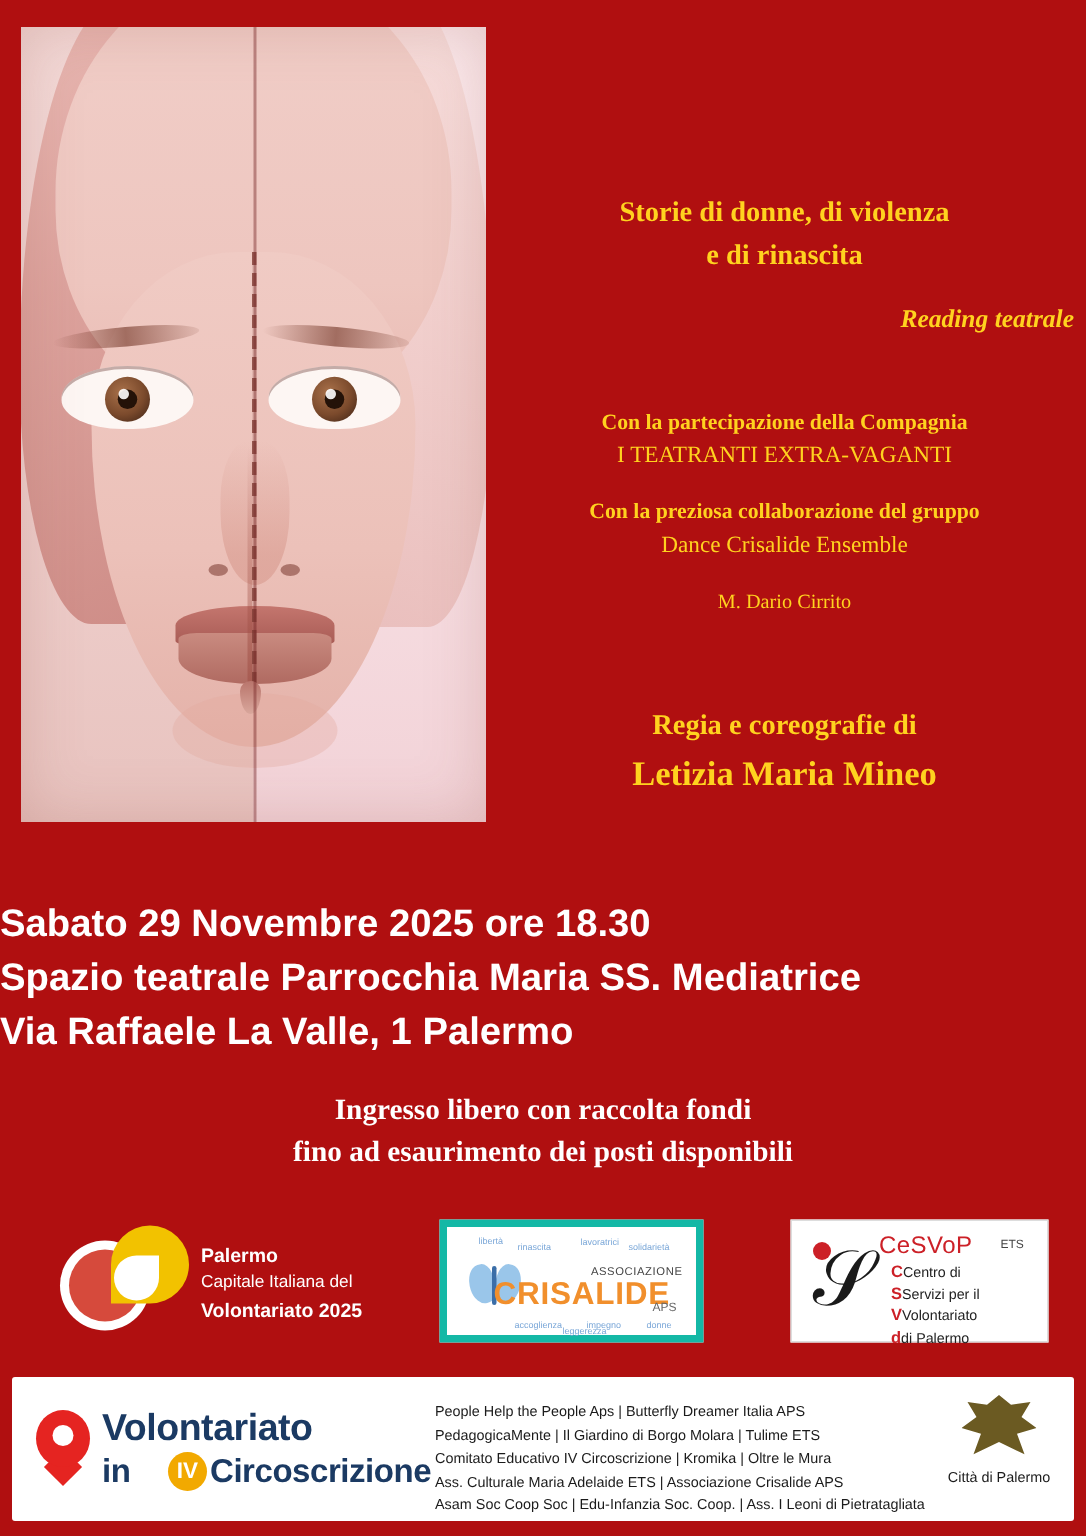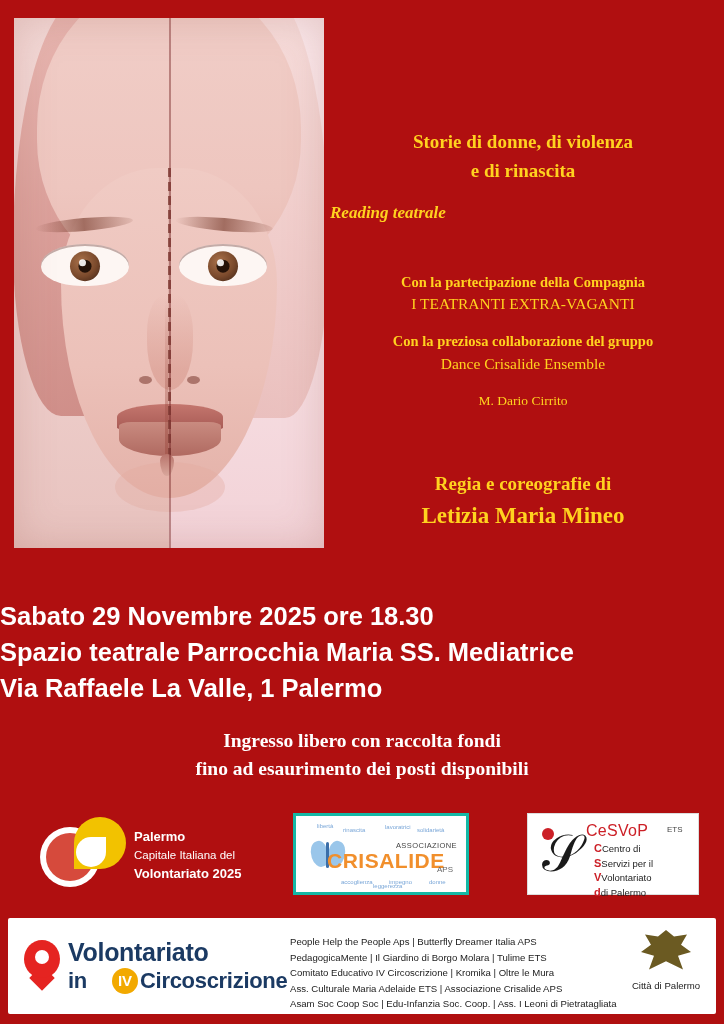--- a/index.html
+++ b/index.html
@@ -151,21 +151,21 @@
   }
   .subhead {
     position: absolute; left: 330px; top: 128px; width: 386px;
     text-align: center;
     font-family: "Liberation Serif", serif;
     font-weight: bold; font-size: 19px; line-height: 1.5;
     color: #ffd21f;
   }
   .reading {
     position: absolute; left: 330px; top: 203px; width: 386px;
-    text-align: left;
+    text-align: right;
     font-family: "Liberation Serif", serif;
     font-weight: bold; font-style: italic; font-size: 17px;
     color: #ffd21f;
   }
   .credits {
     position: absolute; left: 330px; top: 272px; width: 386px;
     text-align: center;
     font-family: "Liberation Serif", serif;
     color: #ffd21f;
   }
@@ -232,21 +232,21 @@
   }
   .pal-text {
     position: absolute; left: 94px; top: 16px; width: 140px;
     color: #ffffff; font-size: 11.5px; line-height: 1.5;
   }
   .pal-text .b { font-weight: bold; font-size: 13px; }
 
   .logo-crisalide {
     position: absolute; left: 293px; top: 8px; width: 176px; height: 82px;
     background: #ffffff;
-    border: 3px solid #14b8a6;
+    border: 5px solid #14b8a6;
     padding: 5px;
   }
   .cris-inner { position: relative; width: 100%; height: 100%; }
   .cris-word {
     position: absolute; left: 26px; top: 28px;
     font-family: "Liberation Sans", sans-serif;
     font-weight: bold; font-size: 21px; color: #f18f2c; letter-spacing: .5px;
   }
   .cris-assoc {
     position: absolute; right: 4px; top: 20px;

